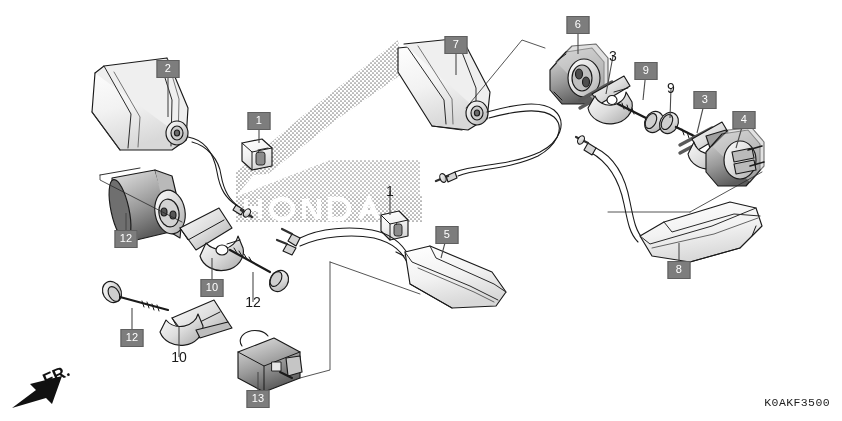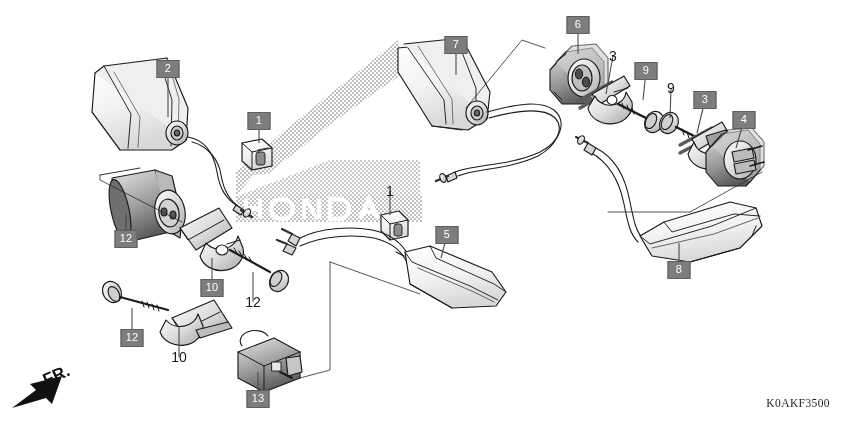--- a/index.html
+++ b/index.html
@@ -16,21 +16,21 @@
     letter-spacing:.2px;
   }
   .cal .plain{
     color:#1a1a1a;background:transparent;border:0;
     font-size:14px;line-height:15px;text-align:center;
     font-family:"Liberation Sans",sans-serif;
   }
   #partno{
     position:absolute;right:12px;bottom:12px;
     font-size:11.5px;color:#1d1d1d;letter-spacing:.4px;
-    font-family:Liberation Serif, serif;white-space:nowrap;
+    font-family:Liberation Mono, monospace;white-space:nowrap;
   }
   #frlabel{position:absolute;left:6px;top:360px;width:86px;height:56px;}
 </style>
 </head>
 <body>
 
 <div id="stage">
 
   <svg id="art" viewBox="0 0 842 421">
     <defs>

